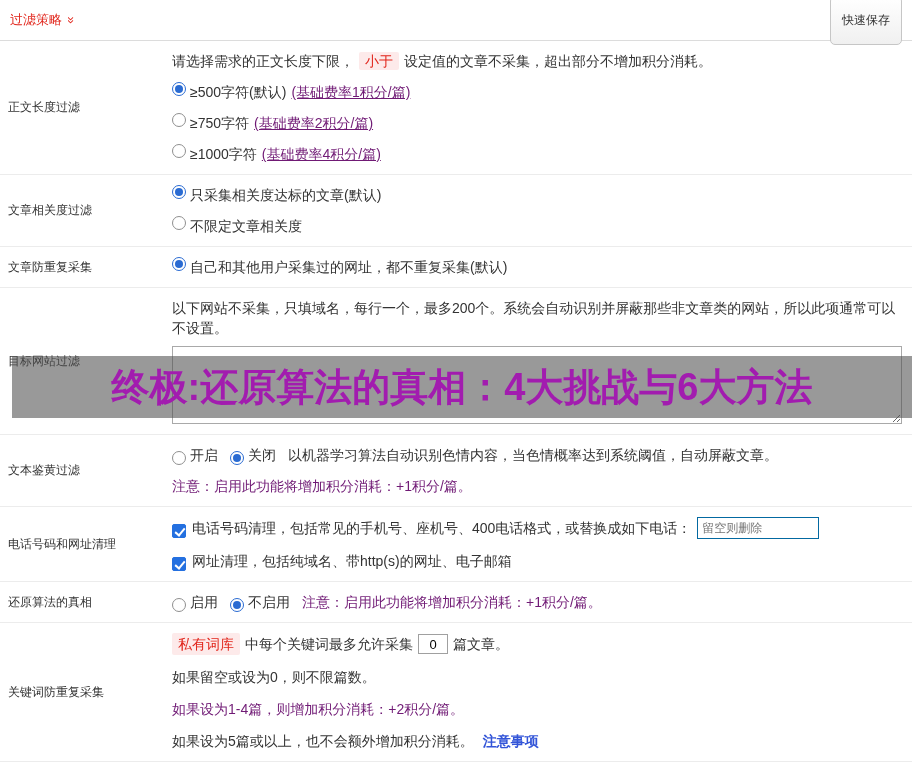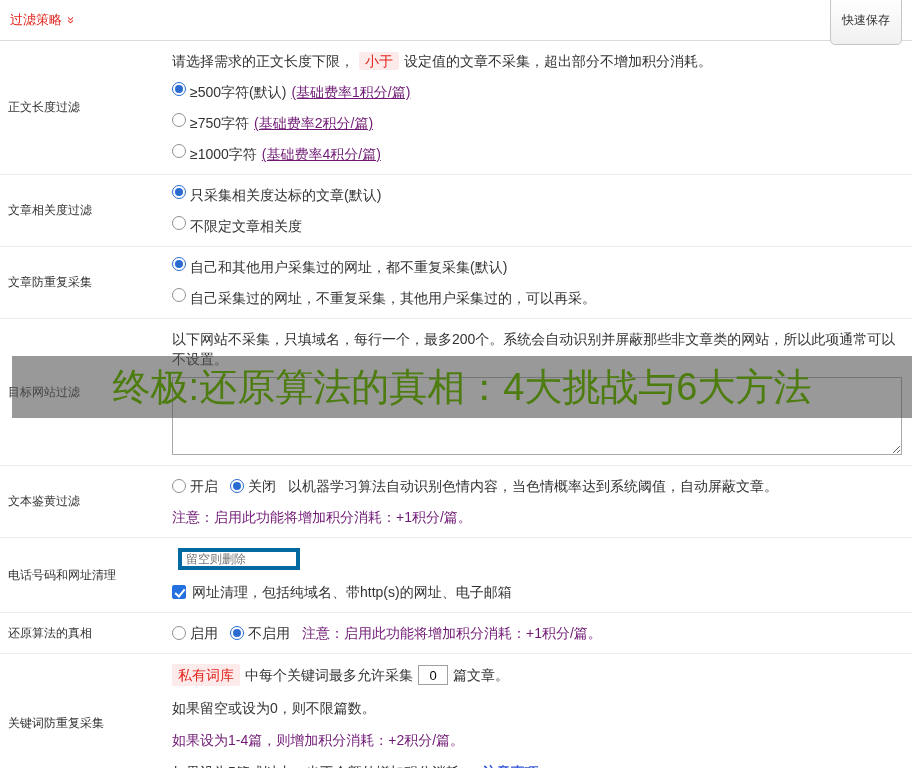--- a/index.html
+++ b/index.html
@@ -23,47 +23,47 @@
   .row:last-child{border-bottom:none}
   .row-label{width:172px;flex-shrink:0;padding-left:8px;display:flex;align-items:center;
              font-size:12px;color:#333}
   .row-content{flex:1;padding-right:10px;font-size:14px;line-height:20px}
   .desc{margin-bottom:10px}
   .hl{background:#fdeaea;color:#e1251b;padding:1px 6px;margin:0 5px;border-radius:2px}
   .red{color:#701a75}
   .u{text-decoration:underline}
   .opt{display:flex;align-items:flex-start;margin-top:11px;cursor:pointer}
   .opt .note-sp{margin-left:5px}
-  .opt-inline{display:inline-flex;align-items:center;margin-right:12px;cursor:pointer}
+  .opt-inline{display:inline-flex;align-items:flex-end;margin-right:12px;cursor:pointer}
   .radio{width:14px;height:14px;border-radius:50%;border:1px solid #8f8f8f;background:#fff;
          margin-right:4px;position:relative;flex-shrink:0;display:inline-block}
   .radio.checked{border-color:#2a6bd2}
   .radio.checked::after{content:"";position:absolute;left:2px;top:2px;width:8px;height:8px;
                         border-radius:50%;background:#2a6bd2}
   .checkbox{width:14px;height:14px;border-radius:2px;border:1px solid #8f8f8f;background:#fff;
             margin-right:6px;position:relative;flex-shrink:0;display:inline-block}
   .checkbox.checked{background:#2470e0;border-color:#2470e0}
   .checkbox.checked::after{content:"";position:absolute;left:4px;top:1px;width:4px;height:8px;
                            border:solid #fff;border-width:0 2px 2px 0;transform:rotate(40deg)}
   .inline{display:flex;align-items:center;flex-wrap:wrap}
   .site-box{width:100%;height:78px;margin-top:8px;border:1px solid #a9a9a9;resize:both;
             font-family:inherit;font-size:13px;padding:4px;display:block}
-  .phone-input{width:122px;height:22px;border:4px solid #0369a1;font-size:12px;
+  .phone-input{width:122px;height:22px;border:1px solid #0369a1;font-size:12px;
                padding:0 4px;margin-left:6px;font-family:inherit}
   .count-input{width:30px;height:20px;border:1px solid #a0a0a0;font-size:13px;text-align:center;
                margin:0 5px;font-family:inherit}
   .note{margin-top:11px}
   .line{margin-top:9px;display:flex;align-items:center;flex-wrap:wrap}
   .line:first-child{margin-top:0}
   .link{color:#3355d8;font-weight:bold;cursor:pointer;margin-left:9px}
   
   .watermark{position:absolute;left:12px;top:356px;width:900px;height:62px;
              background:rgba(80,80,80,0.58);display:flex;align-items:center;
              justify-content:center;z-index:5}
-  .watermark-text{color:#4d7c0f;font-size:38px;font-weight:normal;white-space:nowrap}
+  .watermark-text{color:#a21caf;font-size:38px;font-weight:bold;white-space:nowrap}
 </style>
 </head>
 <body>
 
 <div class="header">
   <div class="header-left">
     <span class="header-title">过滤策略</span>
     <span class="chev"></span>
   </div>
   <button class="save-btn">快速保存</button>
@@ -107,24 +107,20 @@
   </div>
 </div>
 
 <div class="row">
   <div class="row-label">文章防重复采集</div>
   <div class="row-content">
     <label class="opt" style="margin-top:0">
       <span class="radio checked"></span>
       <span>自己和其他用户采集过的网址，都不重复采集(默认)</span>
     </label>
-    <label class="opt">
-      <span class="radio"></span>
-      <span>自己采集过的网址，不重复采集，其他用户采集过的，可以再采。</span>
-    </label>
   </div>
 </div>
 
 <div class="row">
   <div class="row-label">目标网站过滤</div>
   <div class="row-content">
     <div>以下网站不采集，只填域名，每行一个，最多200个。系统会自动识别并屏蔽那些非文章类的网站，所以此项通常可以不设置。</div>
     <textarea class="site-box" style=""></textarea>
   </div>
 </div>
@@ -144,20 +140,24 @@
       <span>以机器学习算法自动识别色情内容，当色情概率达到系统阈值，自动屏蔽文章。</span>
     </div>
     <div class="red note">注意：启用此功能将增加积分消耗：+1积分/篇。</div>
   </div>
 </div>
 
 <div class="row">
   <div class="row-label">电话号码和网址清理</div>
   <div class="row-content">
     <div class="line">
+      <label class="opt-inline" style="margin-right:0">
+        <span class="checkbox checked"></span>
+        <span>电话号码清理，包括常见的手机号、座机号、400电话格式，或替换成如下电话：</span>
+      </label>
       <input class="phone-input" type="text" placeholder="留空则删除" style="">
     </div>
     <div class="line" style="margin-top:12px">
       <label class="opt-inline">
         <span class="checkbox checked"></span>
         <span>网址清理，包括纯域名、带http(s)的网址、电子邮箱</span>
       </label>
     </div>
   </div>
 </div>

